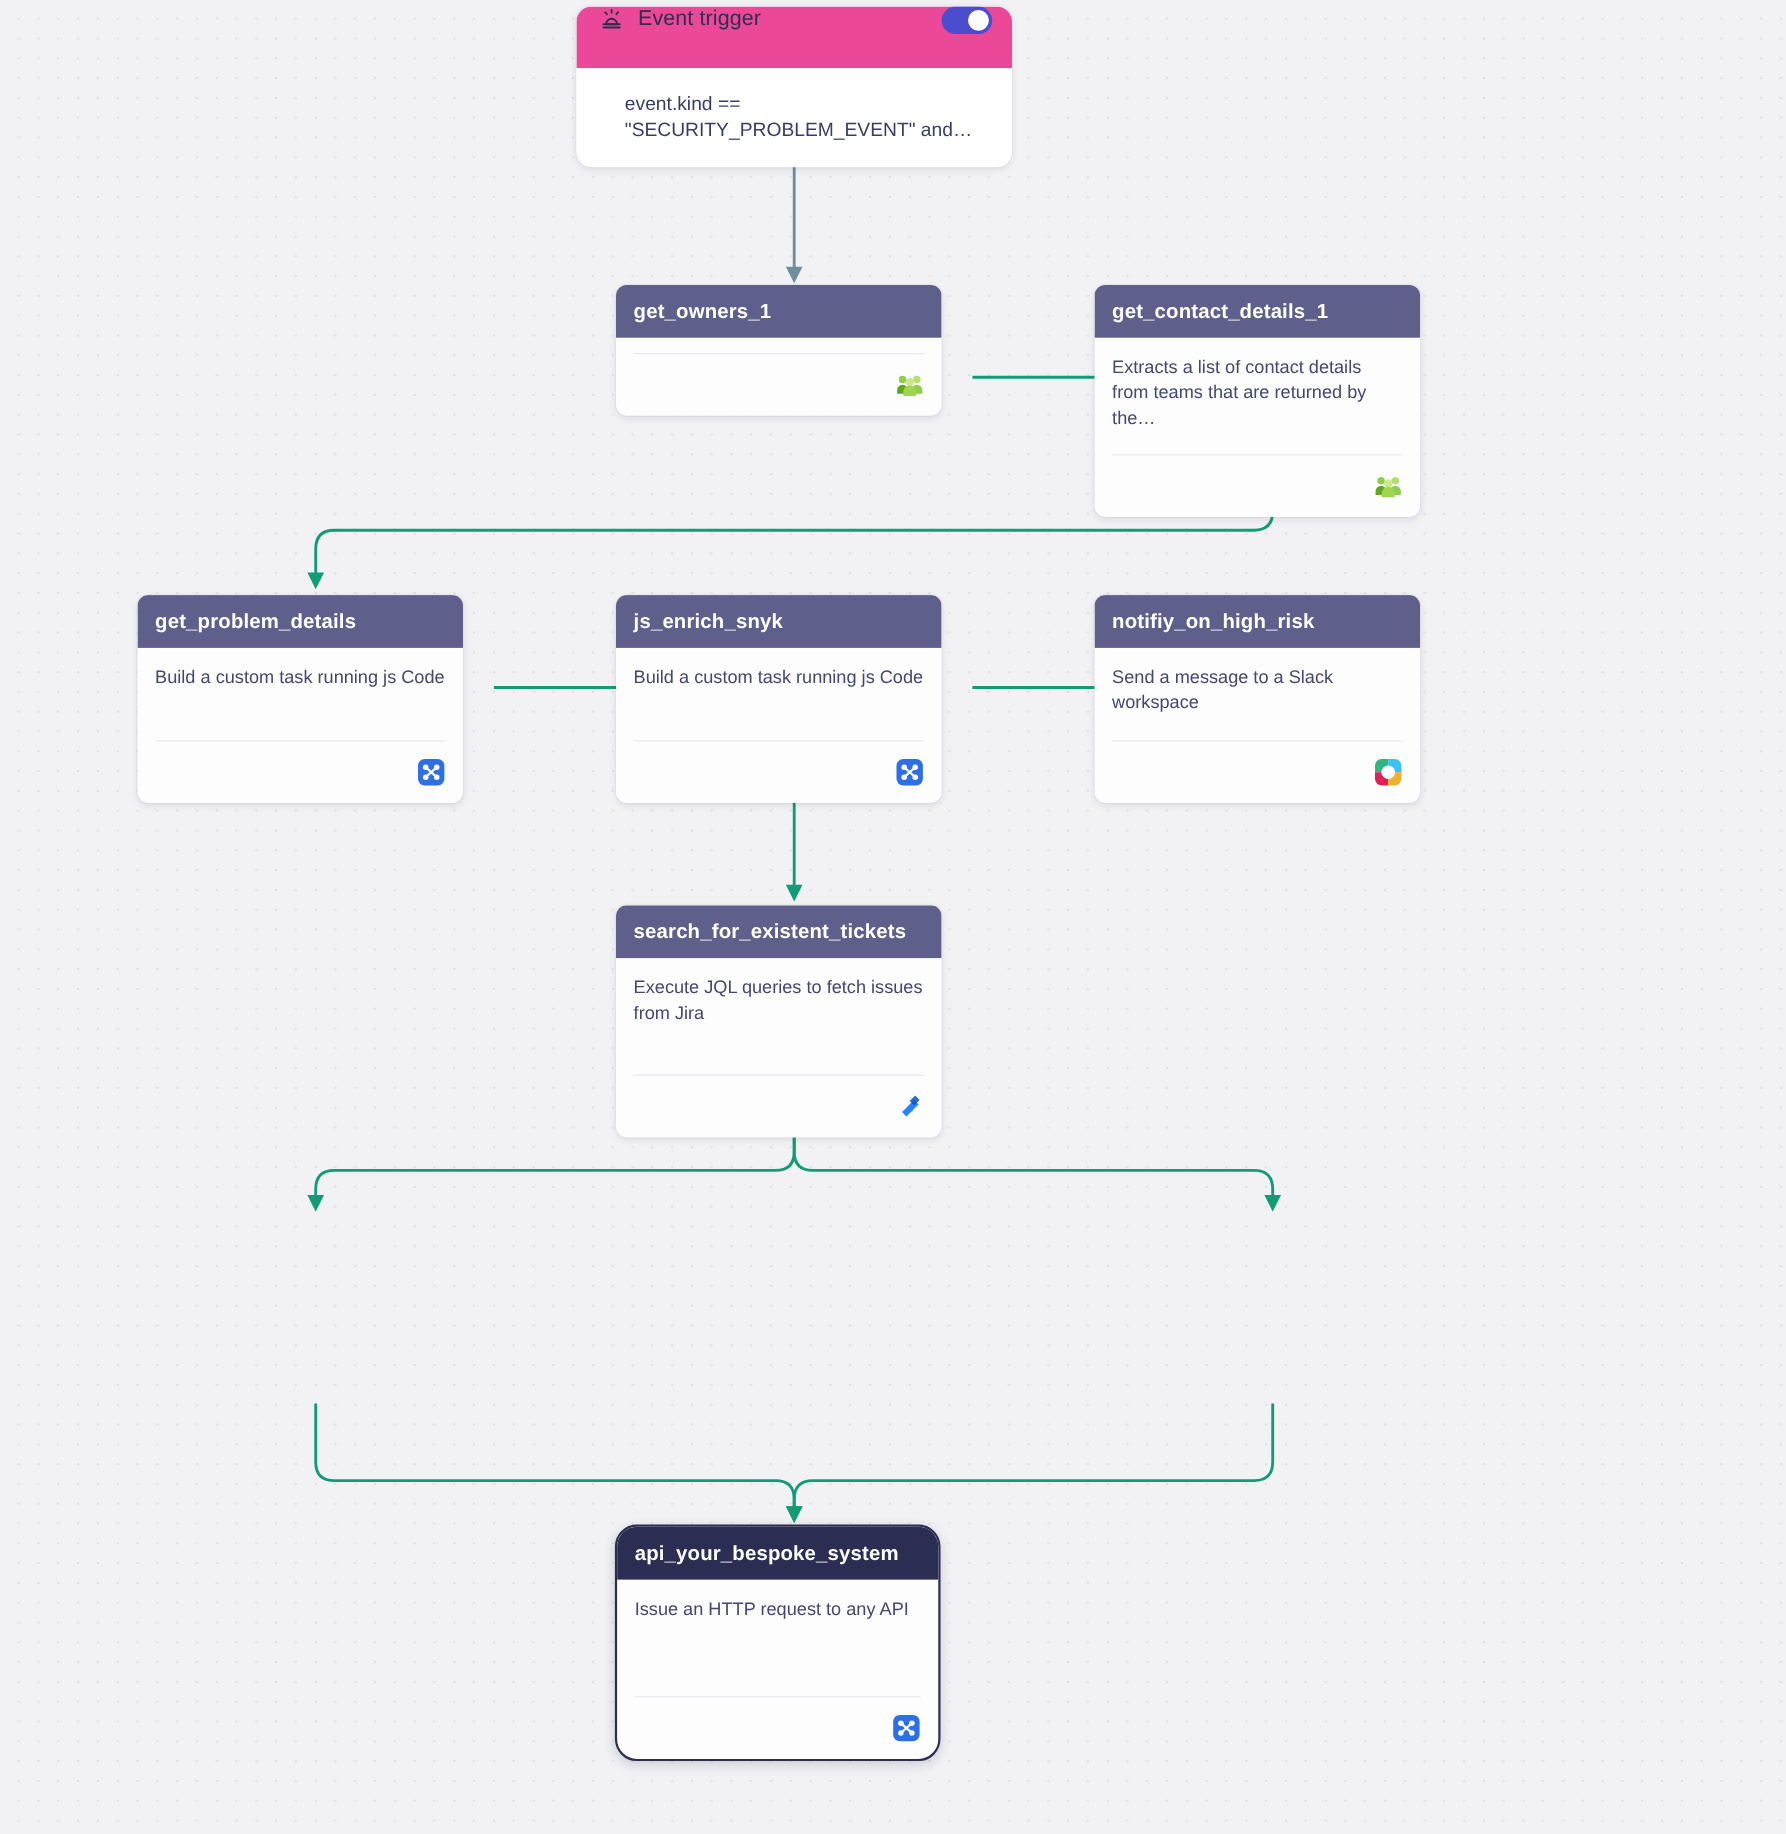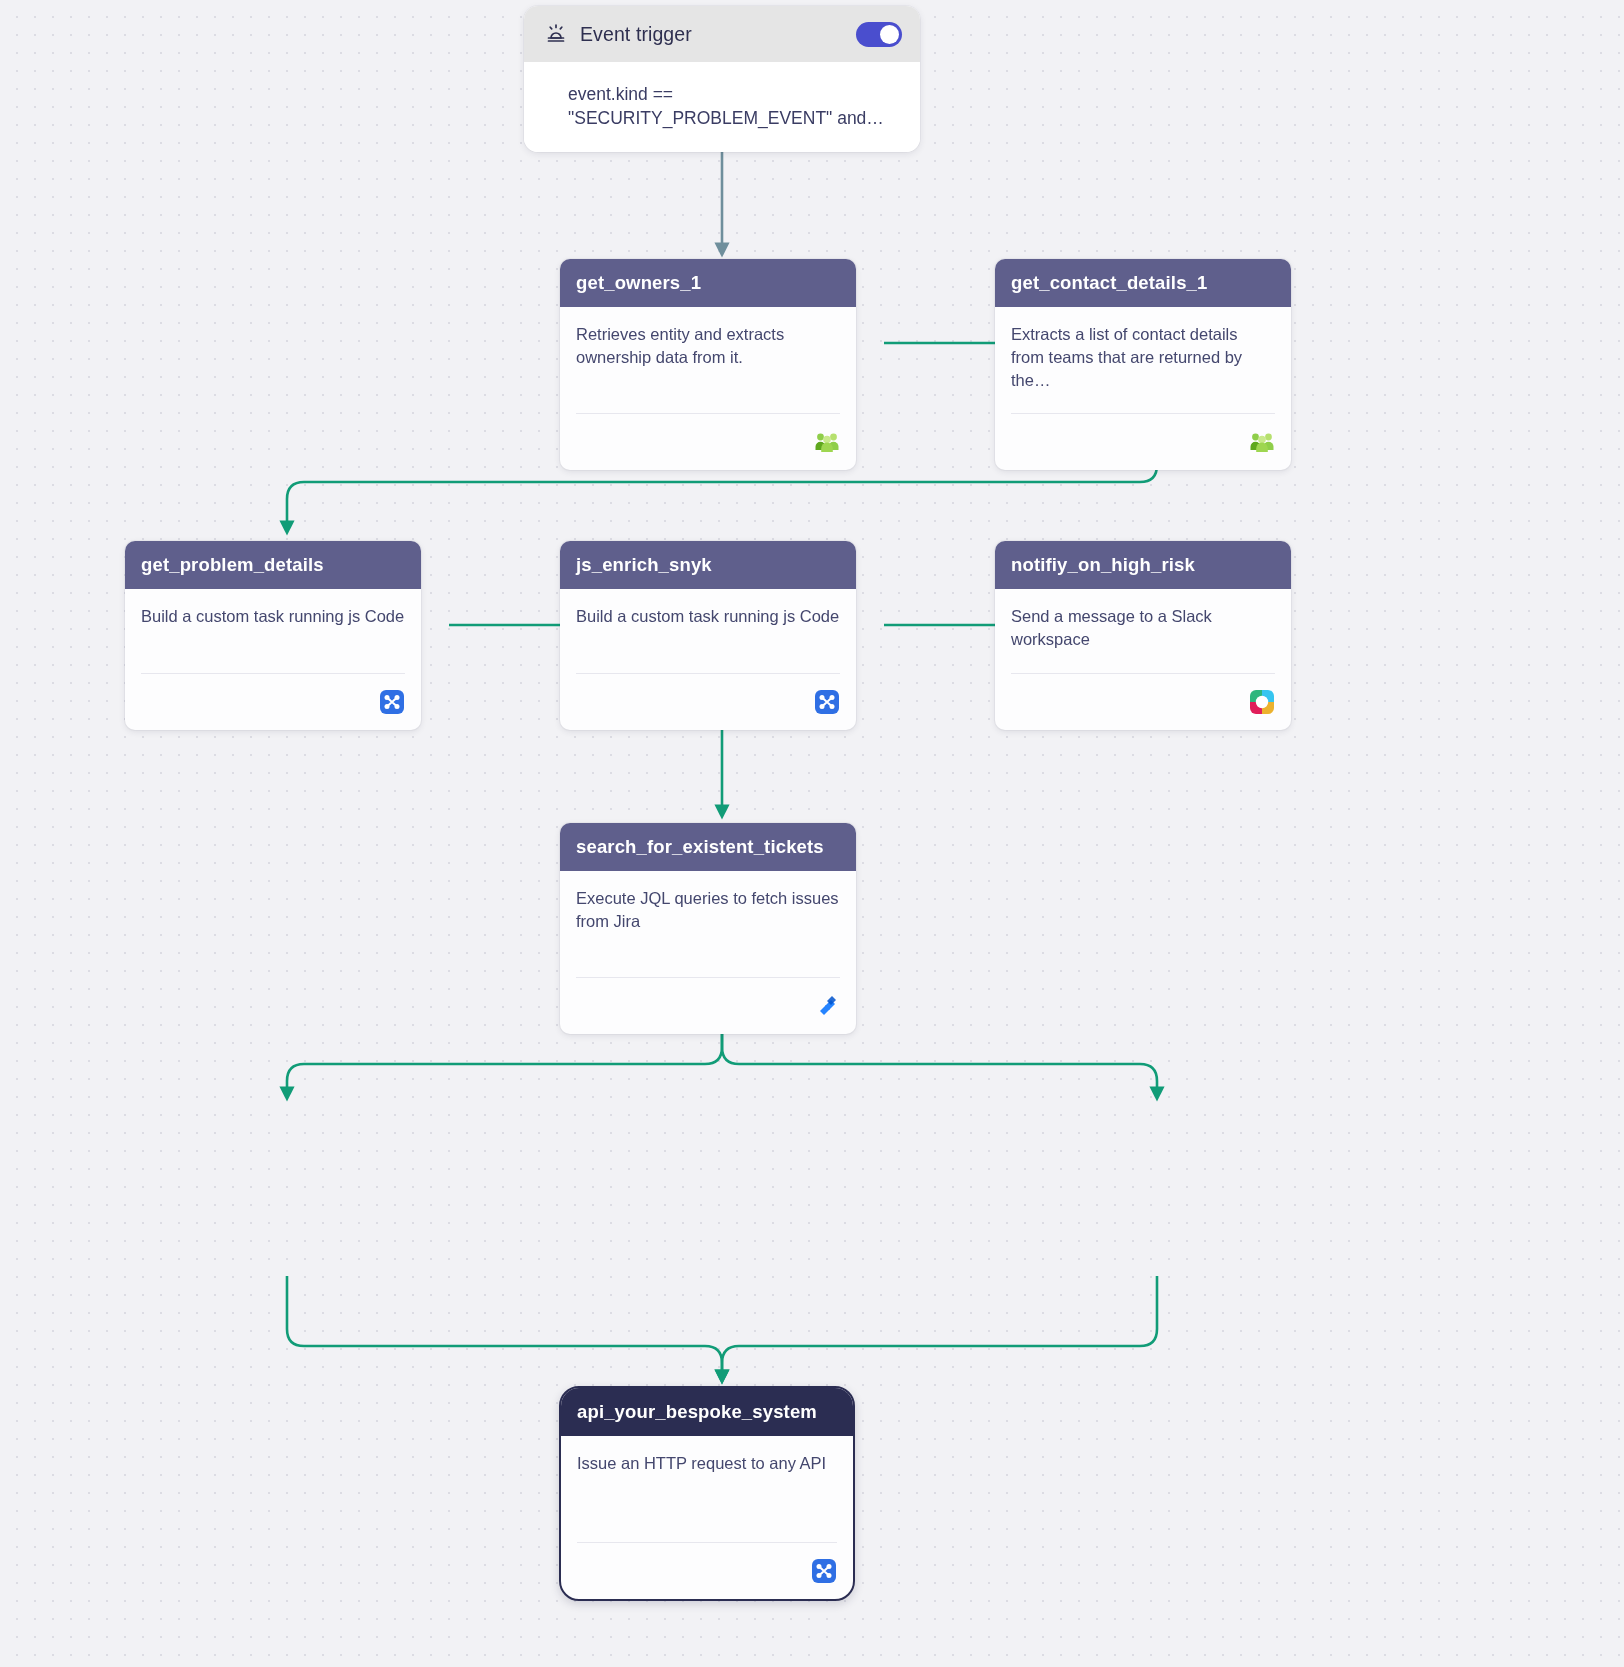--- a/index.html
+++ b/index.html
@@ -42,23 +42,22 @@
     left: 524px;
     top: 6px;
     width: 396px;
     background: #ffffff;
     border-radius: 14px;
     box-shadow: 0 2px 7px rgba(40,40,70,0.10), 0 0 0 1px rgba(40,40,70,0.035);
     overflow: hidden;
   }
   .trigger-head {
     height: 56px;
-    background: #e5e5e5;
+    background: #ec4899;
     display: flex;
-    align-items: center;
     padding: 0 18px 0 20px;
     gap: 12px;
   }
   .trigger-title {
     flex: 1;
     font-size: 19.5px;
     color: #2e2f50;
     letter-spacing: .1px;
   }
   .siren-icon { width: 24px; height: 24px; display: block; flex: 0 0 auto; }
@@ -202,23 +201,20 @@
     <div class="trigger-body">
       <div class="trigger-expr">event.kind ==
 "SECURITY_PROBLEM_EVENT" and…</div>
     </div>
   </div>
 
   <div class="node h-tall" style="left:560px; top:259px;">
     <div class="node-head">
       <span class="node-title">get_owners_1</span>
     </div>
-    <div class="node-body">
-      <div class="node-desc">Retrieves entity and extracts ownership data from it.</div>
-    </div>
     <div class="node-foot">
       <span>
         <svg class="node-icon" viewBox="0 0 26 26">
           <circle cx="6.5" cy="8" r="3.4" fill="#8fce4a"></circle>
           <path d="M1.5 21 v-3.3 a5 5 0 0 1 10 0 V21 z" fill="#5fa81e"></path>
           <circle cx="19.5" cy="8" r="3.4" fill="#b6e06e"></circle>
           <path d="M14.5 21 v-3.3 a5 5 0 0 1 10 0 V21 z" fill="#8fce4a"></path>
           <circle cx="13" cy="10.5" r="3.8" fill="#c9e98c"></circle>
           <path d="M7.2 23 v-3.6 a5.8 5.8 0 0 1 11.6 0 V23 z" fill="#9ed650"></path>
         </svg>

